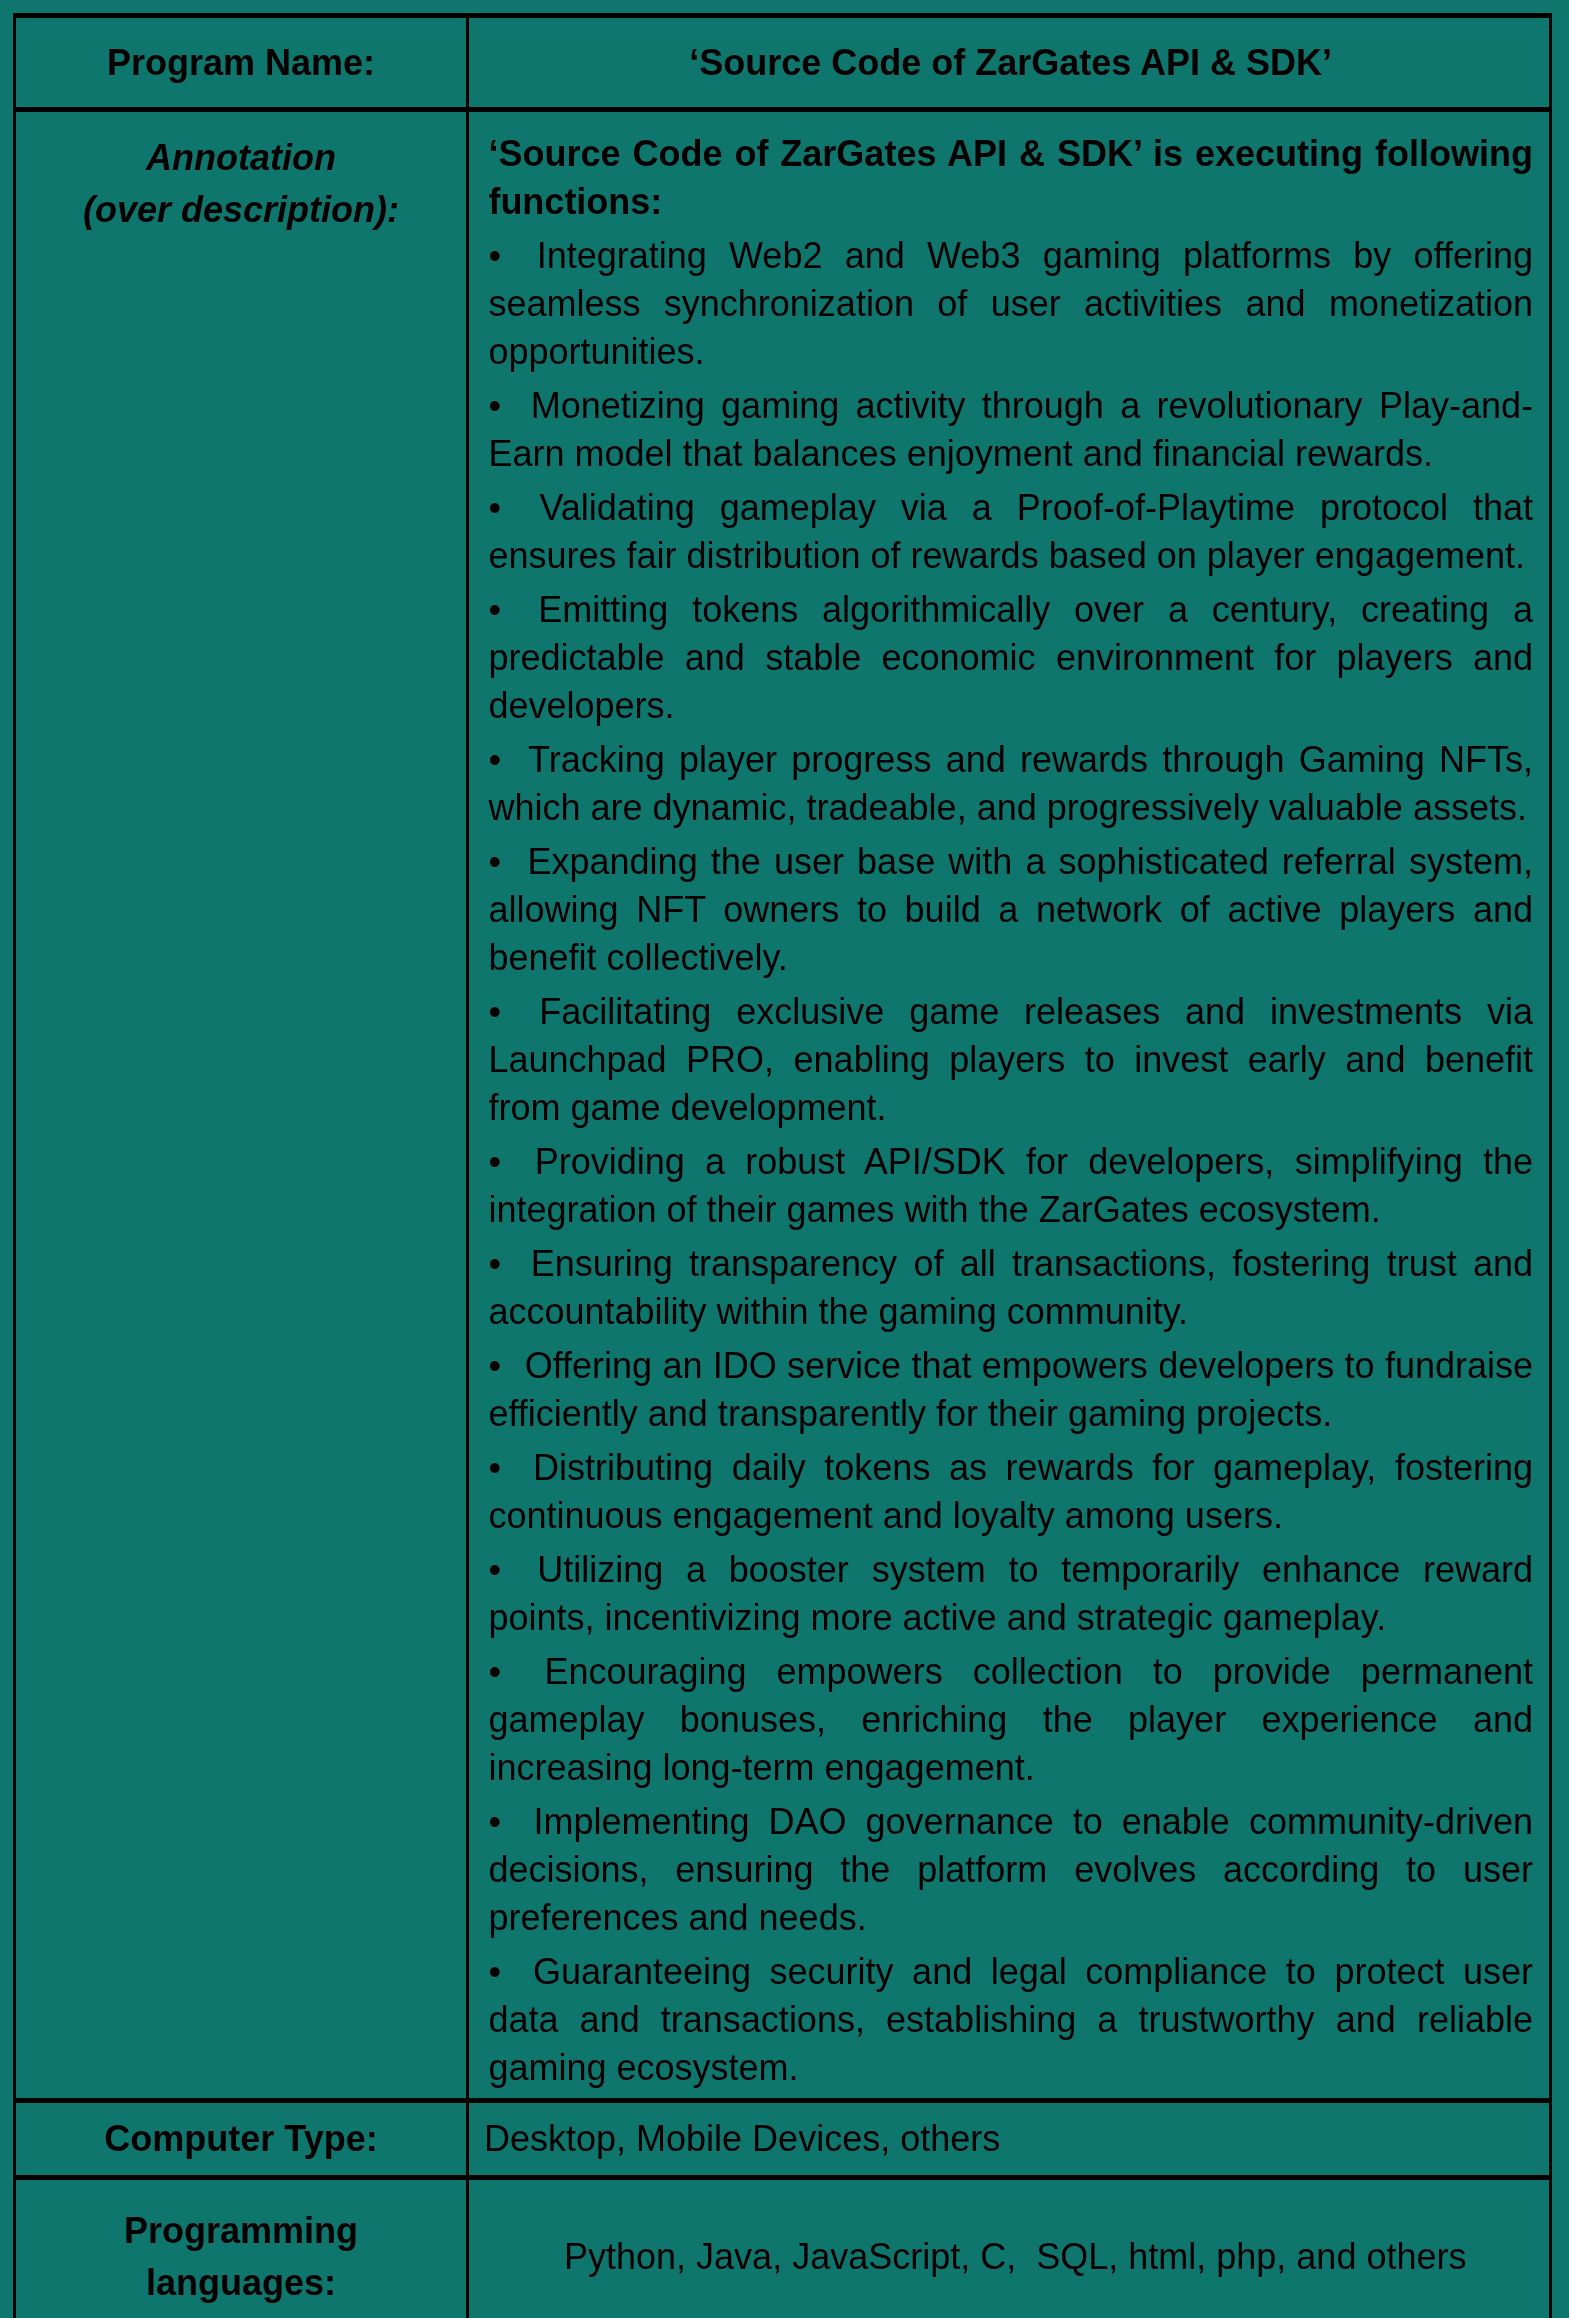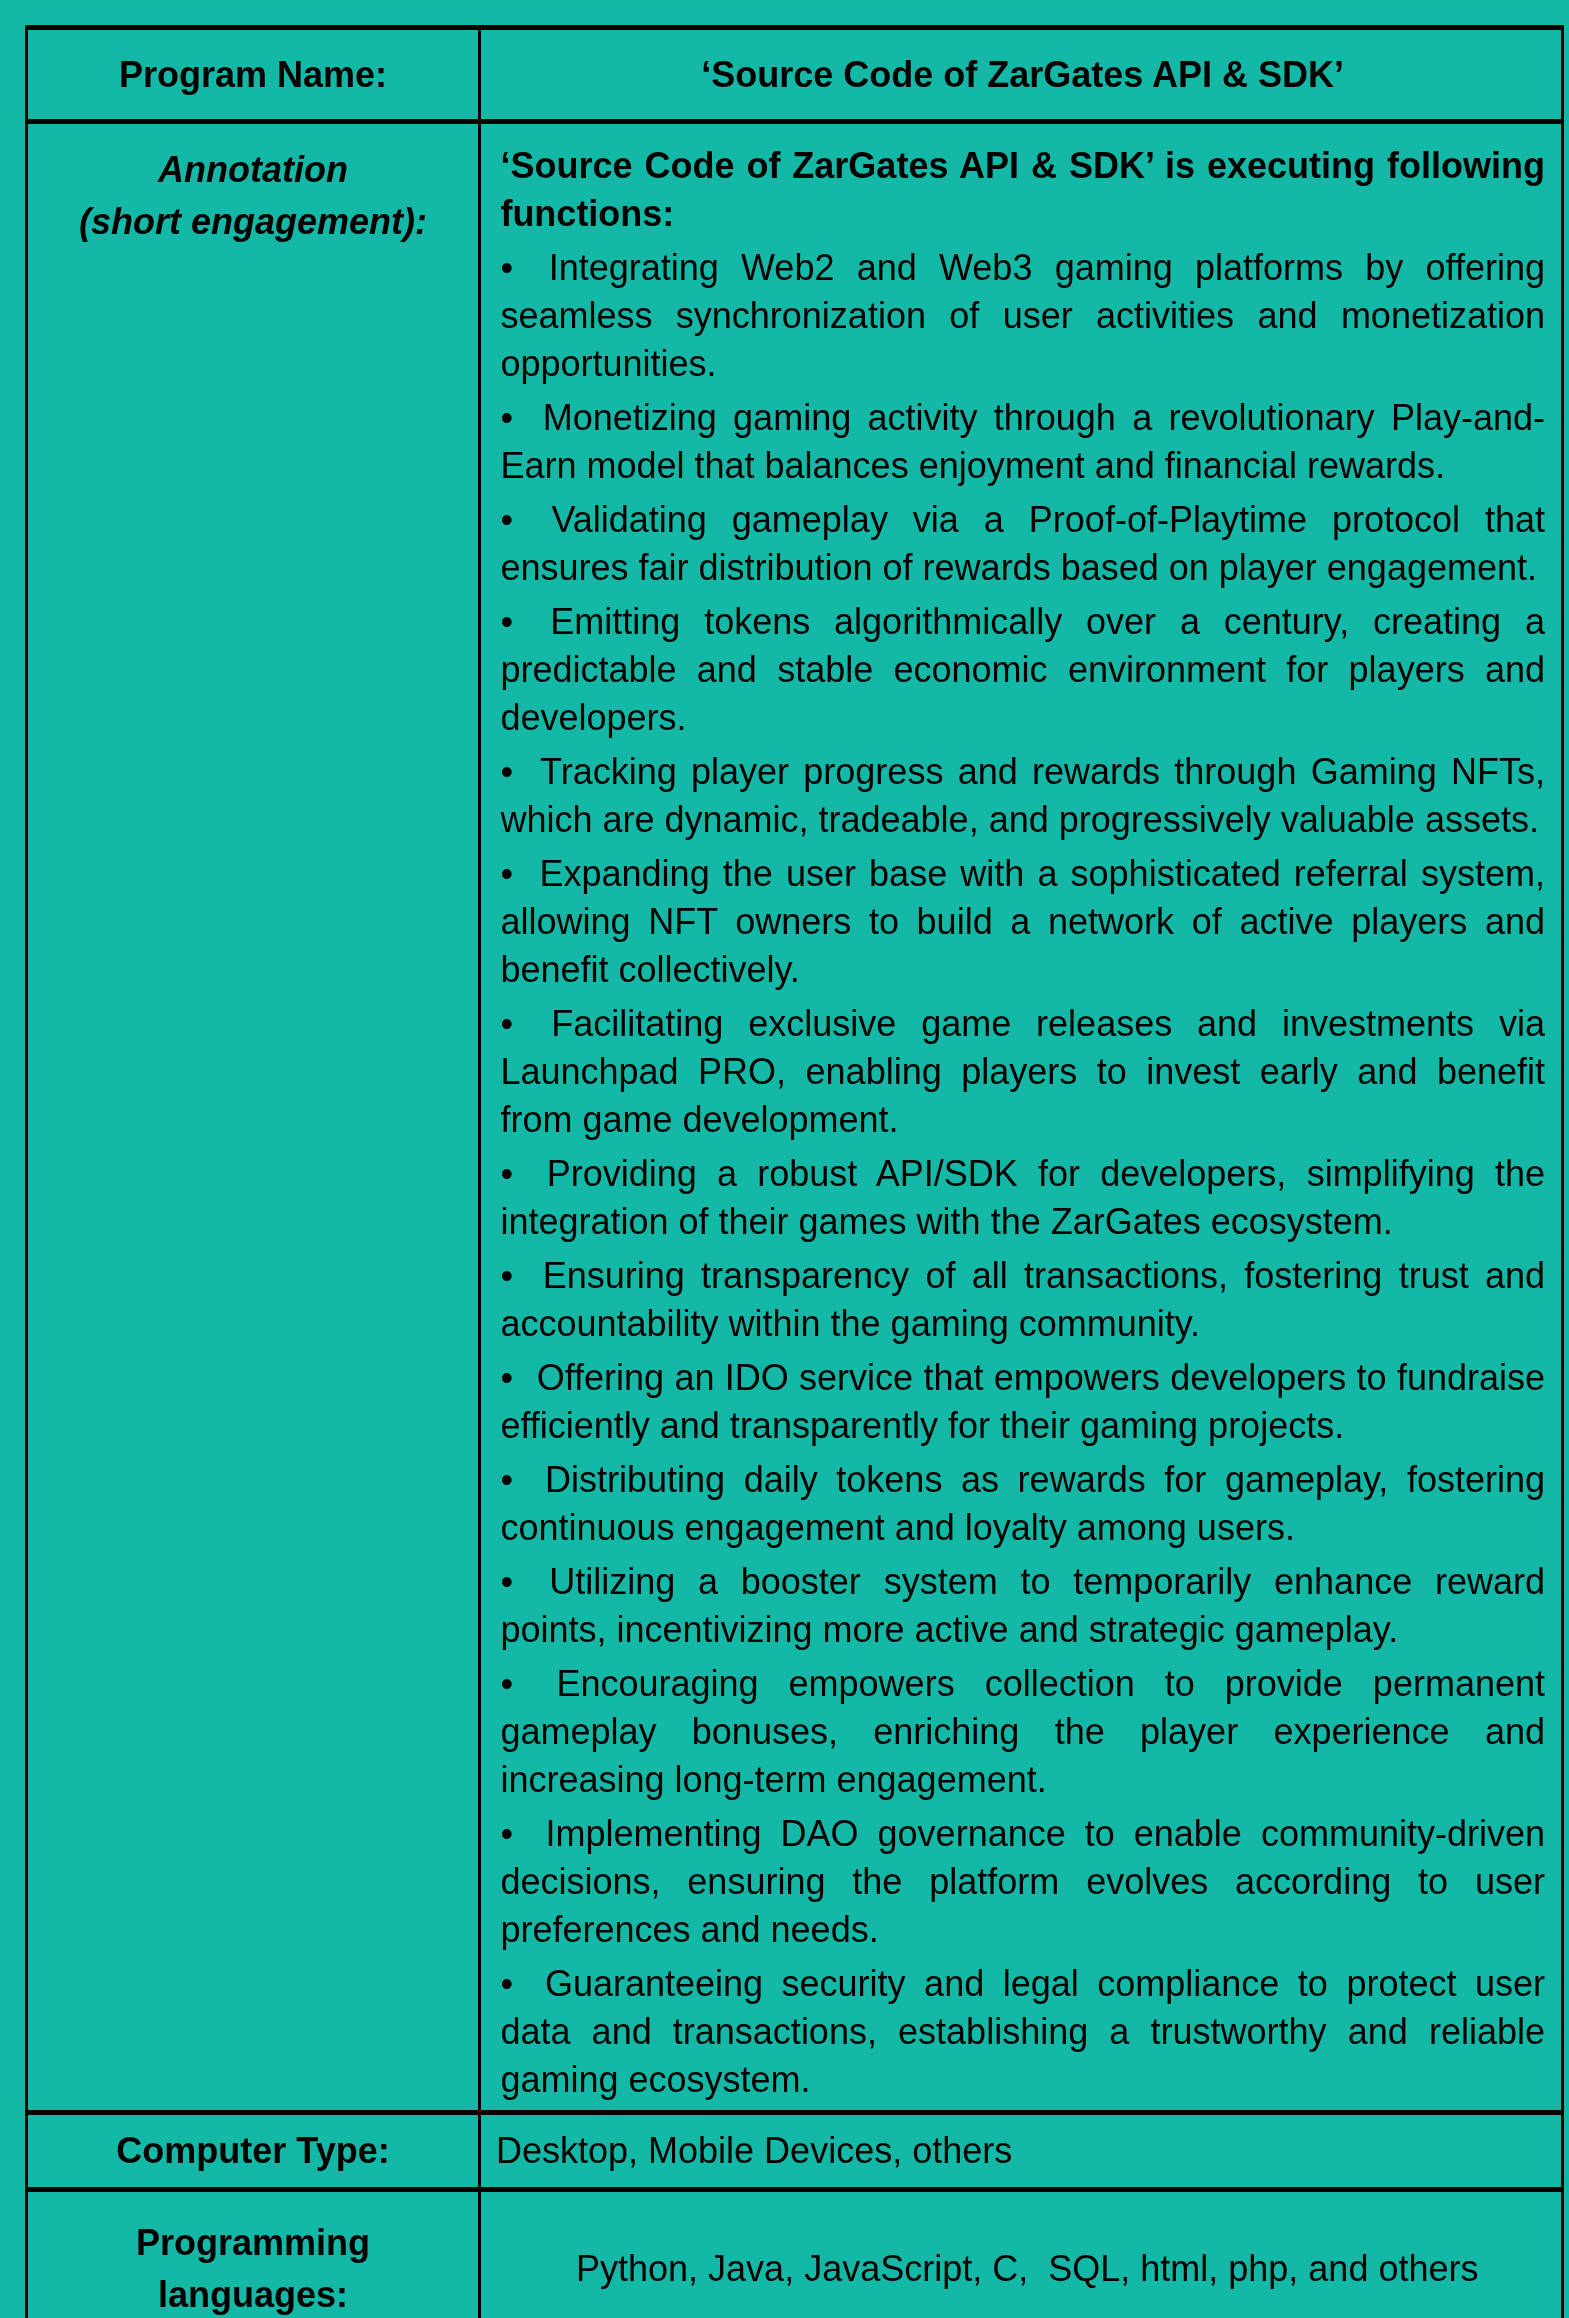--- a/index.html
+++ b/index.html
@@ -6,22 +6,22 @@
     margin: 0;
     padding: 0;
     background: #ffffff;
     font-family: "Liberation Sans", "DejaVu Sans", sans-serif;
     color: #000000;
   }
   .page {
     width: 1569px;
     height: 2319px;
     box-sizing: border-box;
-    padding: 25px;
-    background: #14b8a6;
+    padding: 13px;
+    background: #0f766e;
     overflow: hidden;
   }
   table.spec {
     border-collapse: collapse;
     table-layout: fixed;
     width: 1539px;
     height: 2288px;
   }
   col.c-label { width: 453px; }
   td {
@@ -84,21 +84,21 @@
         <span>Program Name:</span>
       </td>
       <td class="value-cell value-center">
         <span>‘Source Code of ZarGates API &amp; SDK’</span>
       </td>
     </tr>
 
     <tr>
       <td class="label-cell top-align annot-label">
         <div>Annotation</div>
-        <div>(short engagement):</div>
+        <div>(over description):</div>
       </td>
       <td class="annot-body">
         <p class="intro">‘Source Code of ZarGates API &amp; SDK’ is executing following functions:</p>
         <p><span class="dot">•</span> <span>Integrating Web2 and Web3 gaming platforms by offering seamless synchronization of user activities and monetization opportunities.</span></p>
         <p><span class="dot">•</span> <span>Monetizing gaming activity through a revolutionary Play-and-Earn model that balances enjoyment and financial rewards.</span></p>
         <p><span class="dot">•</span> <span>Validating gameplay via a Proof-of-Playtime protocol that ensures fair distribution of rewards based on player engagement.</span></p>
         <p><span class="dot">•</span> <span>Emitting tokens algorithmically over a century, creating a predictable and stable economic environment for players and developers.</span></p>
         <p><span class="dot">•</span> <span>Tracking player progress and rewards through Gaming NFTs, which are dynamic, tradeable, and progressively valuable assets.</span></p>
         <p><span class="dot">•</span> <span>Expanding the user base with a sophisticated referral system, allowing NFT owners to build a network of active players and benefit collectively.</span></p>
         <p><span class="dot">•</span> <span>Facilitating exclusive game releases and investments via Launchpad PRO, enabling players to invest early and benefit from game development.</span></p>

